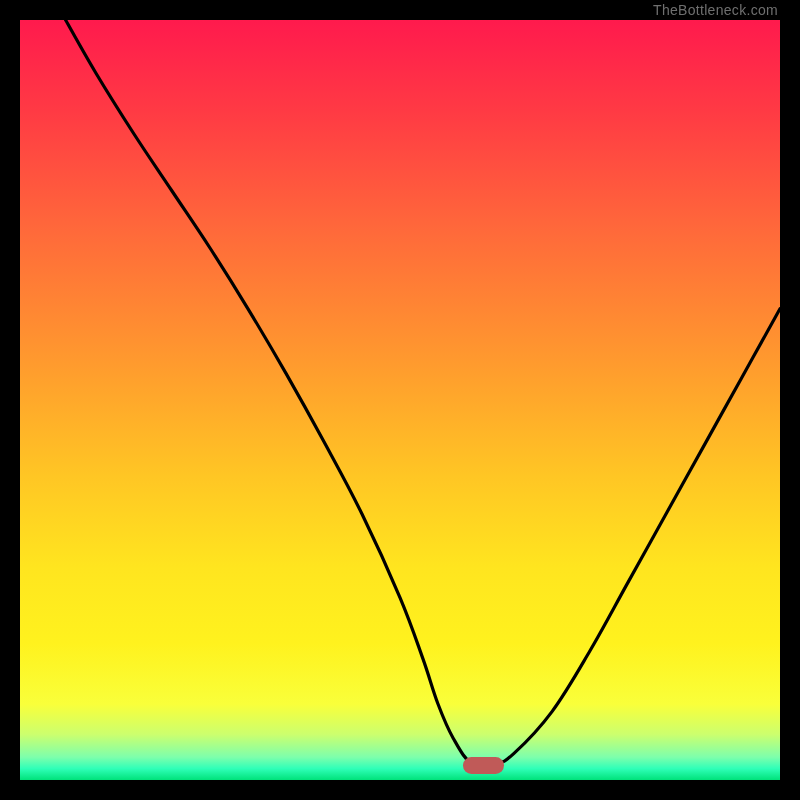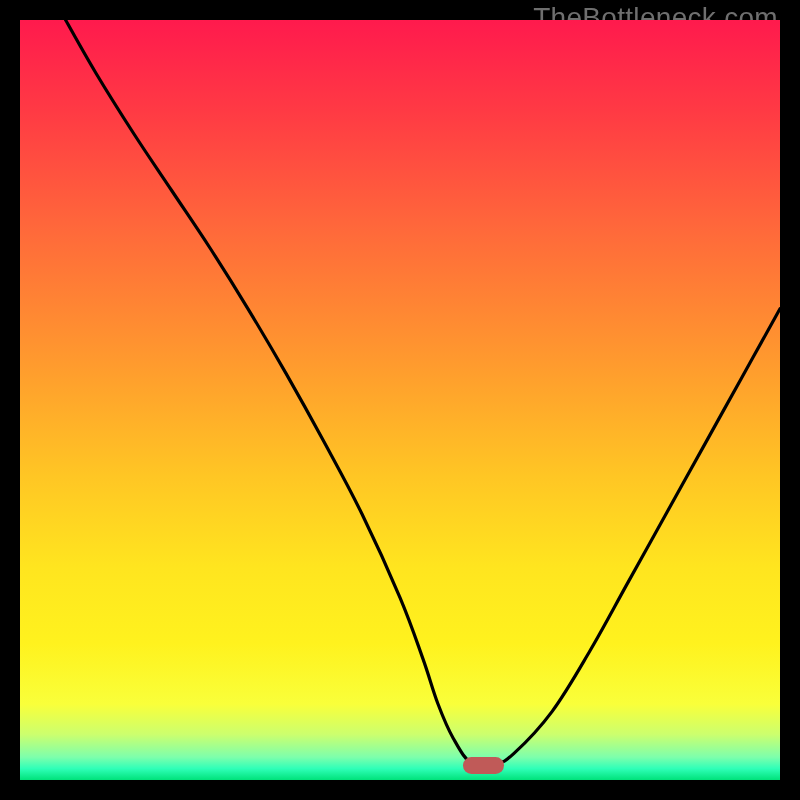--- a/index.html
+++ b/index.html
@@ -35,21 +35,21 @@
     left: 0;
     top: 0;
     width: 760px;
     height: 760px;
   }
   .watermark {
     position: absolute;
     top: 2px;
     right: 22px;
     font-family: Arial, Helvetica, sans-serif;
-    font-size: 28px;
+    font-size: 14px;
     font-weight: 500;
     color: #6f6f6f;
     letter-spacing: 0.3px;
   }
   .marker {
     position: absolute;
     border-radius: 10px;
     background: #c05a58;
   }
 </style>

